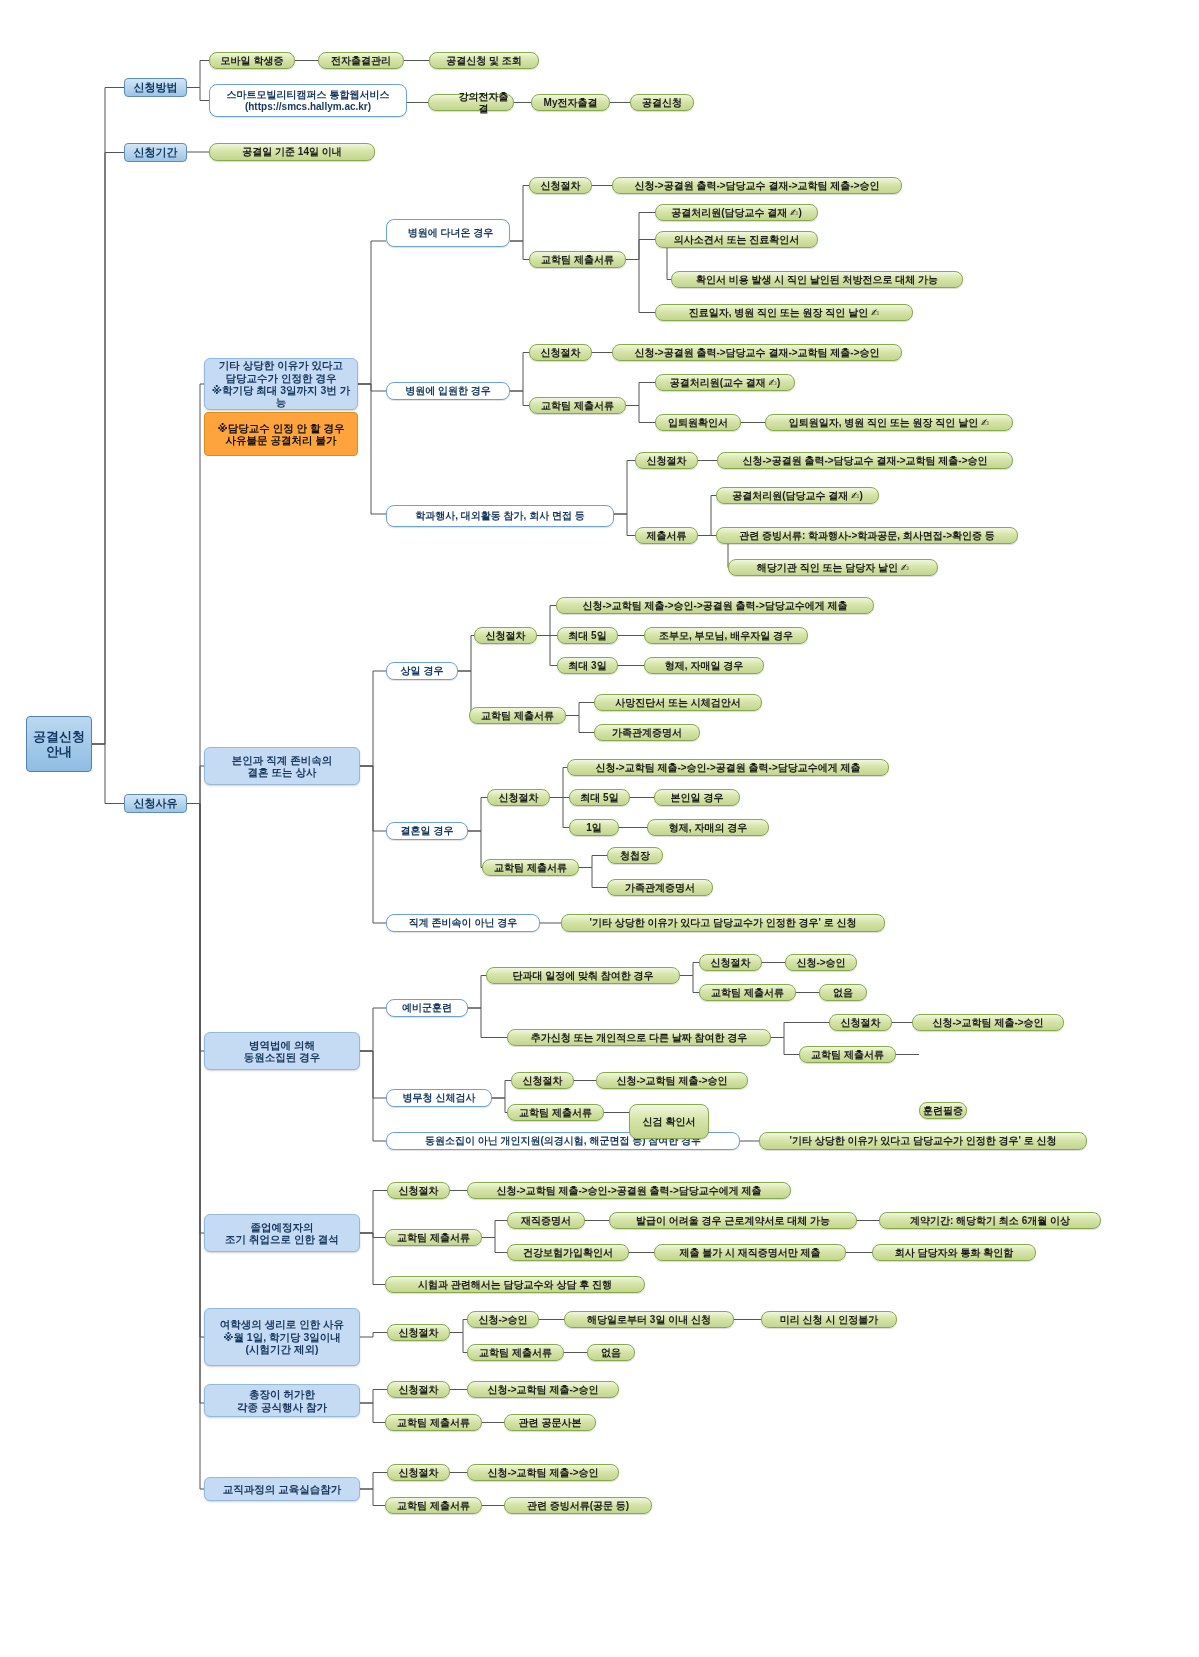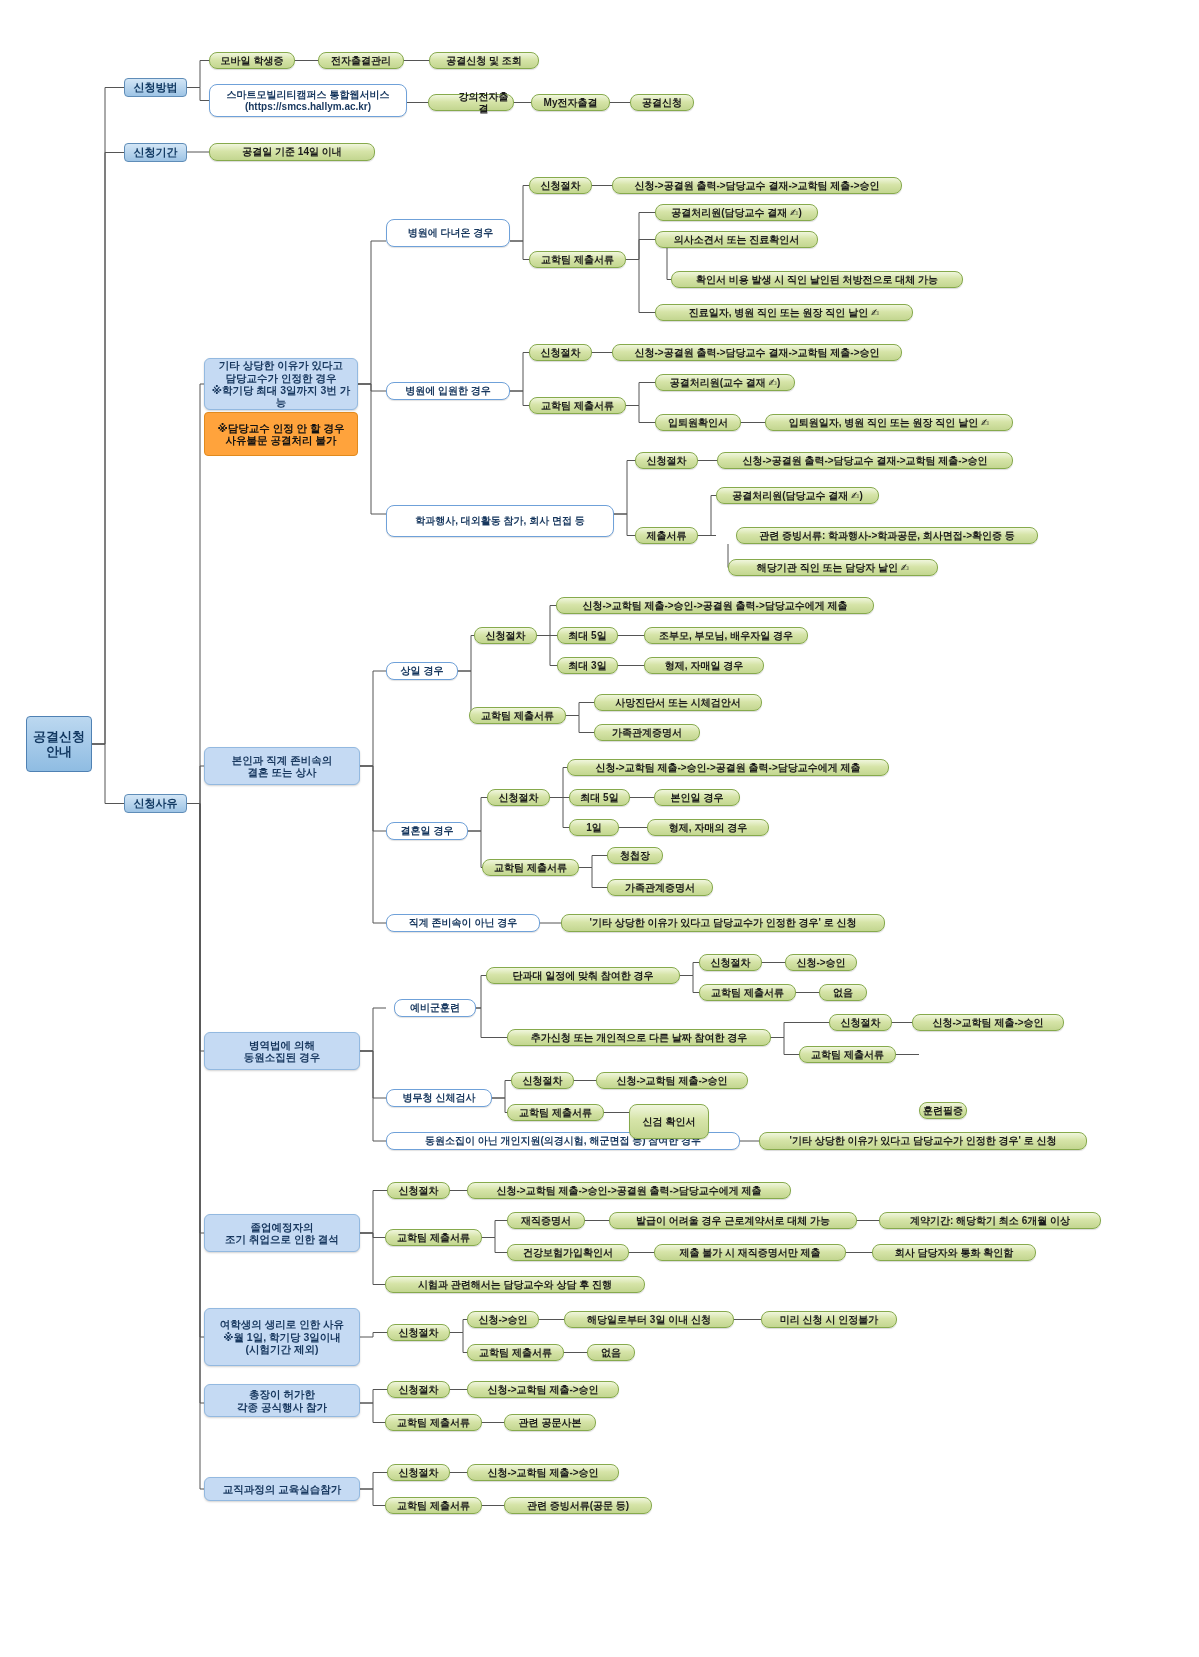--- a/index.html
+++ b/index.html
@@ -163,26 +163,26 @@
     <div class="node green" style="left: 655px; top: 231px; width: 163px; height: 17px;">의사소견서 또는 진료확인서</div>
     <div class="node green" style="left: 671px; top: 271px; width: 292px; height: 17px;">확인서 비용 발생 시 직인 날인된 처방전으로 대체 가능</div>
     <div class="node green" style="left: 655px; top: 304px; width: 258px; height: 17px;">진료일자, 병원 직인 또는 원장 직인 날인 ✍</div>
     <div class="node plain" style="left: 386px; top: 382px; width: 124px; height: 18px;">병원에 입원한 경우</div>
     <div class="node green" style="left: 529px; top: 344px; width: 63px; height: 17px;">신청절차</div>
     <div class="node green" style="left: 612px; top: 344px; width: 290px; height: 17px;">신청-&gt;공결원 출력-&gt;담당교수 결재-&gt;교학팀 제출-&gt;승인</div>
     <div class="node green" style="left: 529px; top: 397px; width: 97px; height: 17px;">교학팀 제출서류</div>
     <div class="node green" style="left: 655px; top: 374px; width: 140px; height: 17px;">공결처리원(교수 결재 ✍)</div>
     <div class="node green" style="left: 655px; top: 414px; width: 86px; height: 17px;">입퇴원확인서</div>
     <div class="node green" style="left: 765px; top: 414px; width: 248px; height: 17px;">입퇴원일자, 병원 직인 또는 원장 직인 날인 ✍</div>
-    <div class="node plain" style="left: 386px; top: 505px; width: 228px; height: 32px;">학과행사, 대외활동 참가, 회사 면접 등</div>
+    <div class="node plain" style="left: 386px; top: 505px; width: 228px; height: 22px;">학과행사, 대외활동 참가, 회사 면접 등</div>
     <div class="node green" style="left: 635px; top: 452px; width: 63px; height: 17px;">신청절차</div>
     <div class="node green" style="left: 717px; top: 452px; width: 296px; height: 17px;">신청-&gt;공결원 출력-&gt;담당교수 결재-&gt;교학팀 제출-&gt;승인</div>
     <div class="node green" style="left: 635px; top: 527px; width: 63px; height: 17px;">제출서류</div>
     <div class="node green" style="left: 716px; top: 487px; width: 163px; height: 17px;">공결처리원(담당교수 결재 ✍)</div>
-    <div class="node green" style="left: 716px; top: 527px; width: 302px; height: 17px; margin-left: 20px;">관련 증빙서류: 학과행사-&gt;학과공문, 회사면접-&gt;확인증 등</div>
+    <div class="node green" style="left: 716px; top: 527px; width: 302px; height: 17px;">관련 증빙서류: 학과행사-&gt;학과공문, 회사면접-&gt;확인증 등</div>
     <div class="node green" style="left: 728px; top: 559px; width: 210px; height: 17px;">해당기관 직인 또는 담당자 날인 ✍</div>
     <div class="node category" style="left: 204px; top: 747px; width: 156px; height: 38px;">본인과 직계 존비속의
 결혼 또는 상사</div>
     <div class="node plain" style="left: 386px; top: 662px; width: 72px; height: 18px;">상일 경우</div>
     <div class="node plain" style="left: 386px; top: 822px; width: 82px; height: 18px;">결혼일 경우</div>
     <div class="node plain" style="left: 386px; top: 914px; width: 154px; height: 18px;">직계 존비속이 아닌 경우</div>
     <div class="node green" style="left: 474px; top: 627px; width: 63px; height: 17px;">신청절차</div>
     <div class="node green" style="left: 556px; top: 597px; width: 318px; height: 17px;">신청-&gt;교학팀 제출-&gt;승인-&gt;공결원 출력-&gt;담당교수에게 제출</div>
     <div class="node green" style="left: 557px; top: 627px; width: 61px; height: 17px;">최대 5일</div>
     <div class="node green" style="left: 644px; top: 627px; width: 164px; height: 17px;">조부모, 부모님, 배우자일 경우</div>
@@ -196,21 +196,21 @@
     <div class="node green" style="left: 569px; top: 789px; width: 61px; height: 17px;">최대 5일</div>
     <div class="node green" style="left: 654px; top: 789px; width: 86px; height: 17px;">본인일 경우</div>
     <div class="node green" style="left: 569px; top: 819px; width: 50px; height: 17px;">1일</div>
     <div class="node green" style="left: 647px; top: 819px; width: 122px; height: 17px;">형제, 자매의 경우</div>
     <div class="node green" style="left: 482px; top: 859px; width: 97px; height: 17px;">교학팀 제출서류</div>
     <div class="node green" style="left: 607px; top: 847px; width: 56px; height: 17px;">청첩장</div>
     <div class="node green" style="left: 607px; top: 879px; width: 106px; height: 17px;">가족관계증명서</div>
     <div class="node green" style="left: 561px; top: 914px; width: 324px; height: 18px;">'기타 상당한 이유가 있다고 담당교수가 인정한 경우' 로 신청</div>
     <div class="node category" style="left: 204px; top: 1032px; width: 156px; height: 38px;">병역법에 의해
 동원소집된 경우</div>
-    <div class="node plain" style="left: 386px; top: 999px; width: 82px; height: 18px; margin-left: 8px;">예비군훈련</div>
+    <div class="node plain" style="left: 386px; top: 999px; width: 82px; height: 18px;">예비군훈련</div>
     <div class="node plain" style="left: 386px; top: 1089px; width: 106px; height: 18px;">병무청 신체검사</div>
     <div class="node plain" style="left: 386px; top: 1132px; width: 354px; height: 18px;">동원소집이 아닌 개인지원(의경시험, 해군면접 등) 참여한 경우</div>
     <div class="node green" style="left: 486px; top: 967px; width: 194px; height: 17px;">단과대 일정에 맞춰 참여한 경우</div>
     <div class="node green" style="left: 699px; top: 954px; width: 63px; height: 17px;">신청절차</div>
     <div class="node green" style="left: 785px; top: 954px; width: 72px; height: 17px;">신청-&gt;승인</div>
     <div class="node green" style="left: 699px; top: 984px; width: 97px; height: 17px;">교학팀 제출서류</div>
     <div class="node green" style="left: 819px; top: 984px; width: 48px; height: 17px;">없음</div>
     <div class="node green" style="left: 507px; top: 1029px; width: 264px; height: 17px;">추가신청 또는 개인적으로 다른 날짜 참여한 경우</div>
     <div class="node green" style="left: 829px; top: 1014px; width: 63px; height: 17px;">신청절차</div>
     <div class="node green" style="left: 912px; top: 1014px; width: 152px; height: 17px;">신청-&gt;교학팀 제출-&gt;승인</div>

